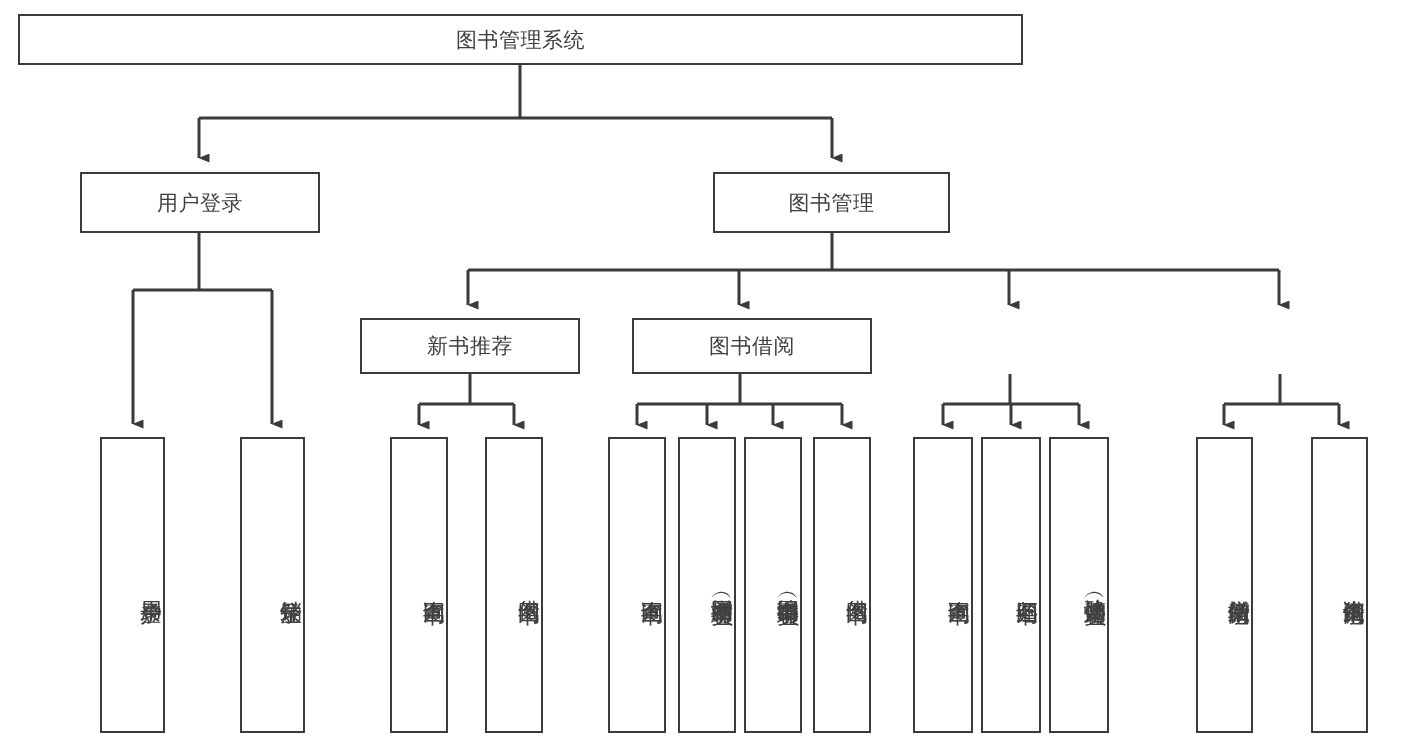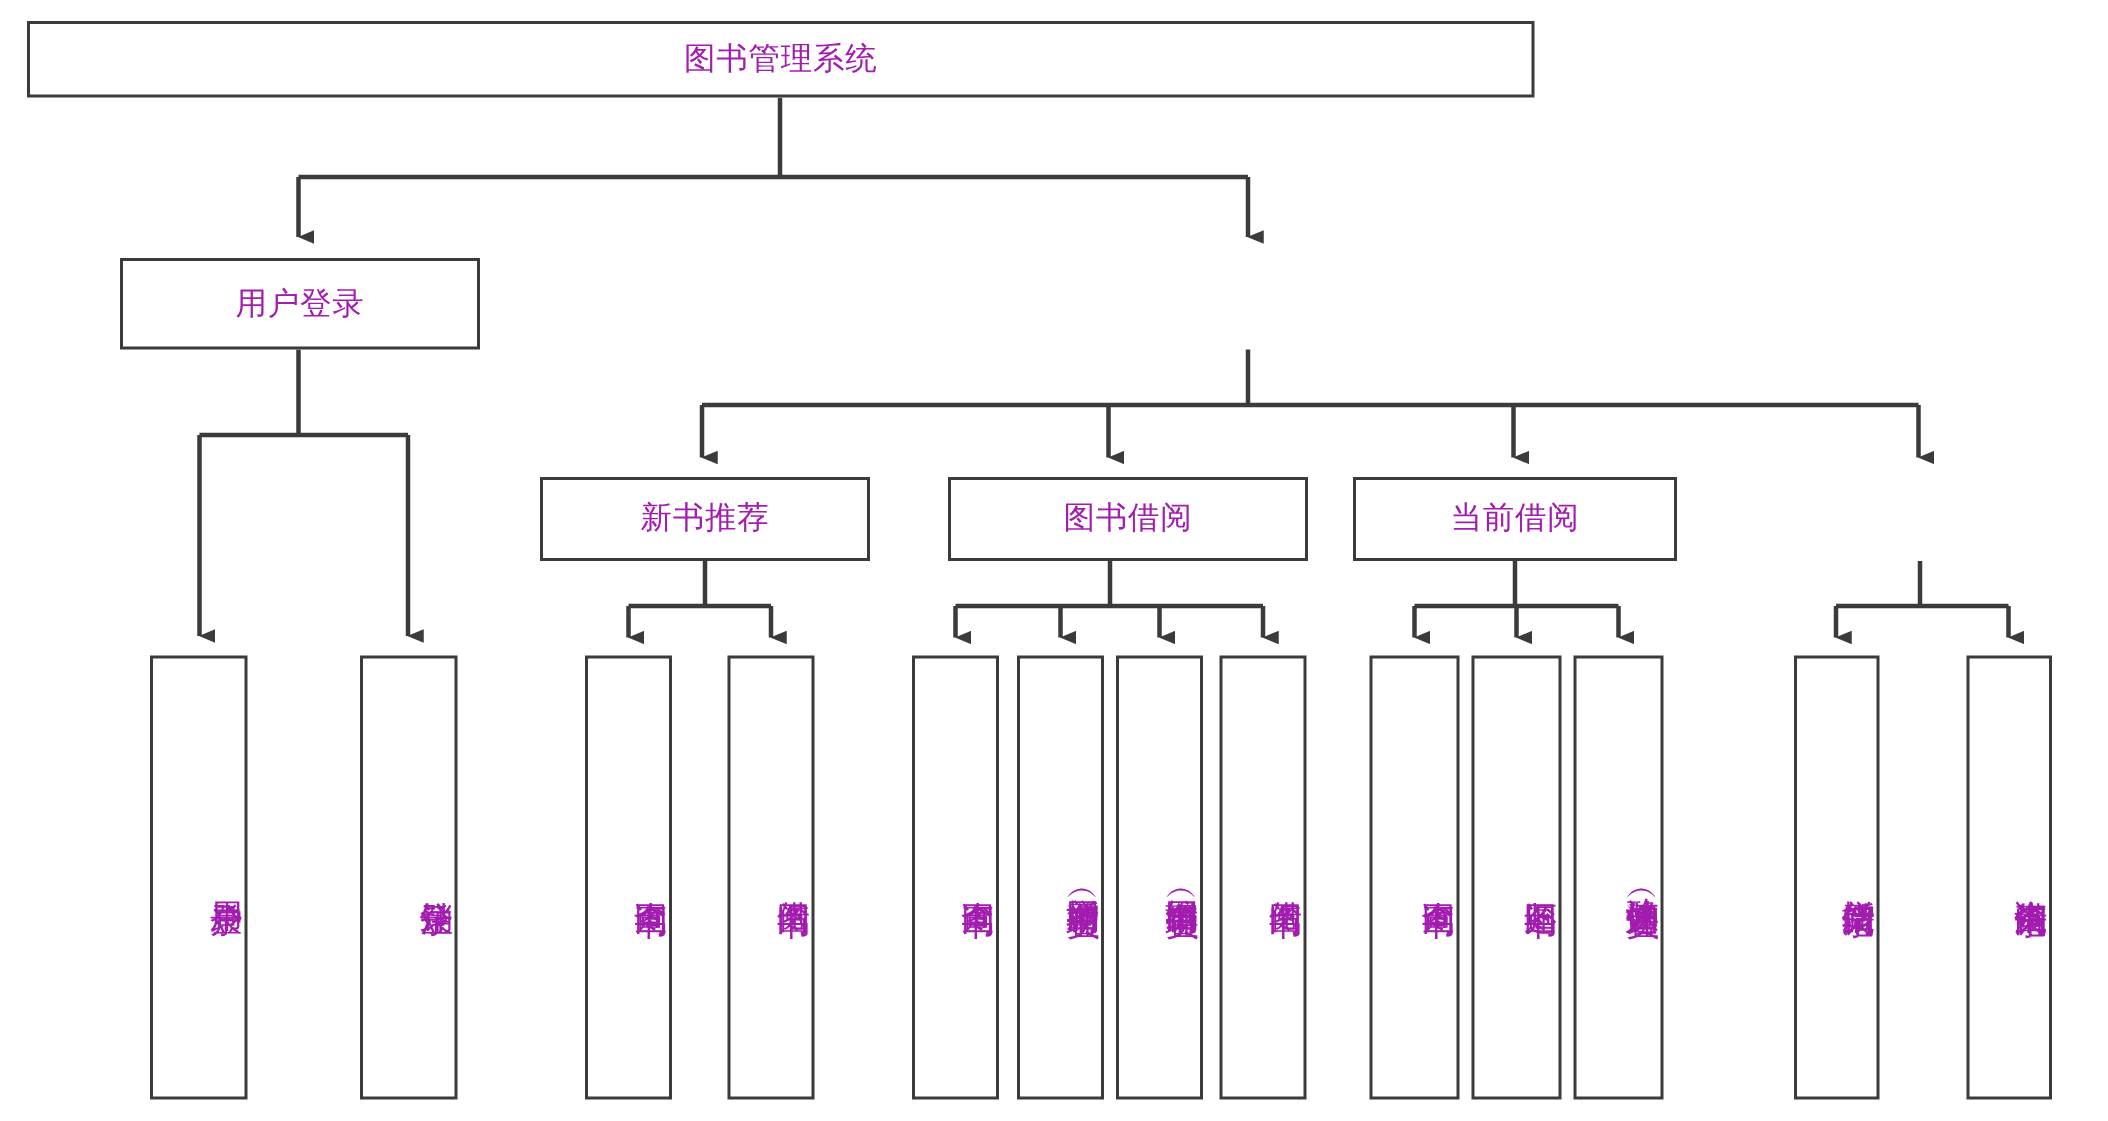--- a/index.html
+++ b/index.html
@@ -26,21 +26,21 @@
     pointer-events: none;
   }
   .node {
     position: absolute;
     box-sizing: border-box;
     border: 2px solid #3b3b3b;
     background: #ffffff;
     display: flex;
     align-items: center;
     justify-content: center;
-    color: #a21caf;
+    color: #404040;
     line-height: 1.12;
   }
   .node.horiz {
     font-size: 21px;
     letter-spacing: 0.5px;
   }
   .node.vert {
     writing-mode: vertical-rl;
     text-orientation: upright;
     font-size: 22px;
@@ -123,29 +123,29 @@
     </g>
   </svg>
 
   <div class="node horiz" id="node-root" style="left: 18px; top: 14px; width: 1005px; height: 51px;">
     <span class="lbl">图书管理系统</span>
   </div>
 
   <div class="node horiz" id="node-l2-0" style="left: 80px; top: 172px; width: 240px; height: 61px;">
     <span class="lbl">用户登录</span>
   </div>
+  <div class="node horiz" id="node-l2-1" style="left: 713px; top: 172px; width: 237px; height: 61px;">
+    <span class="lbl">图书管理</span>
+  </div>
 
   <div class="node horiz" id="node-l3-0" style="left: 360px; top: 318px; width: 220px; height: 56px;">
     <span class="lbl">新书推荐</span>
   </div>
   <div class="node horiz" id="node-l3-1" style="left: 632px; top: 318px; width: 240px; height: 56px;">
     <span class="lbl">图书借阅</span>
-  </div>
-  <div class="node horiz" id="node-l3-2" style="left: 902px; top: 318px; width: 216px; height: 56px;">
-    <span class="lbl">当前借阅</span>
   </div>
 
   <div class="node vert" id="node-leaf-0" style="left: 100px; top: 437px; width: 65px; height: 296px;">
     <span class="lbl">用户登录</span>
   </div>
   <div class="node vert" id="node-leaf-1" style="left: 240px; top: 437px; width: 65px; height: 296px;">
     <span class="lbl">注销登录</span>
   </div>
   <div class="node vert" id="node-leaf-2" style="left: 390px; top: 437px; width: 58px; height: 296px;">
     <span class="lbl">查询图书</span>

